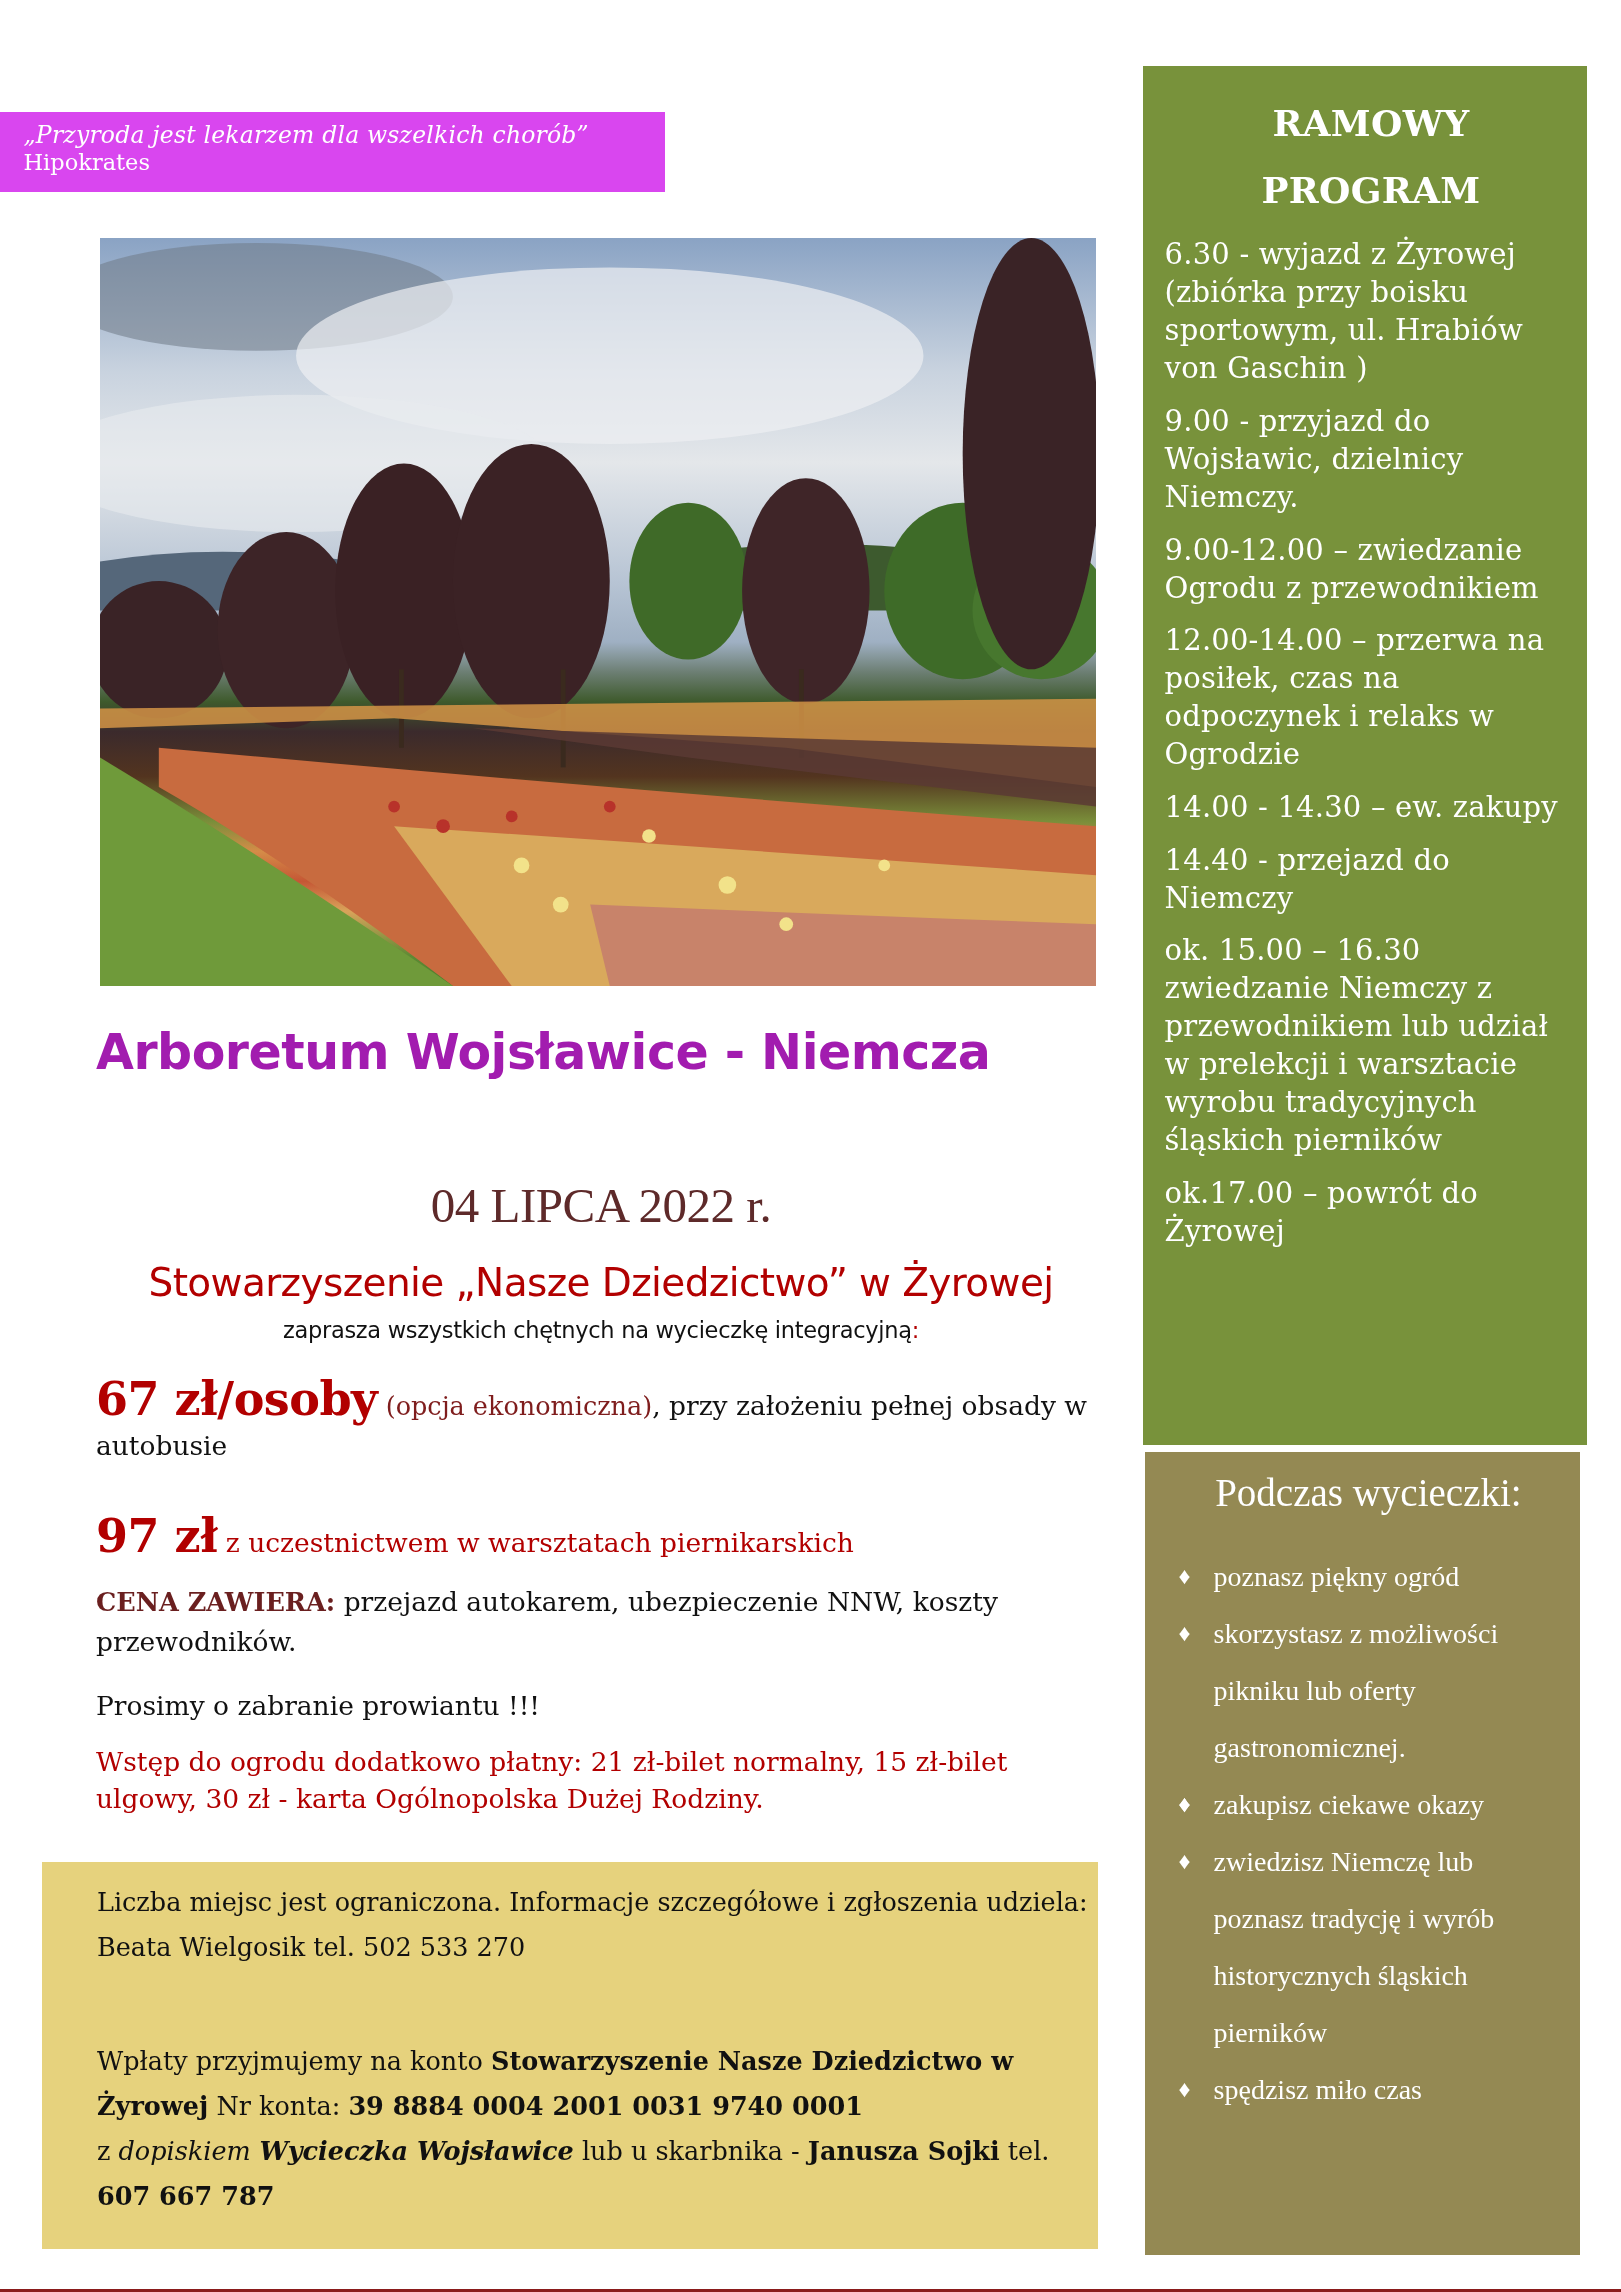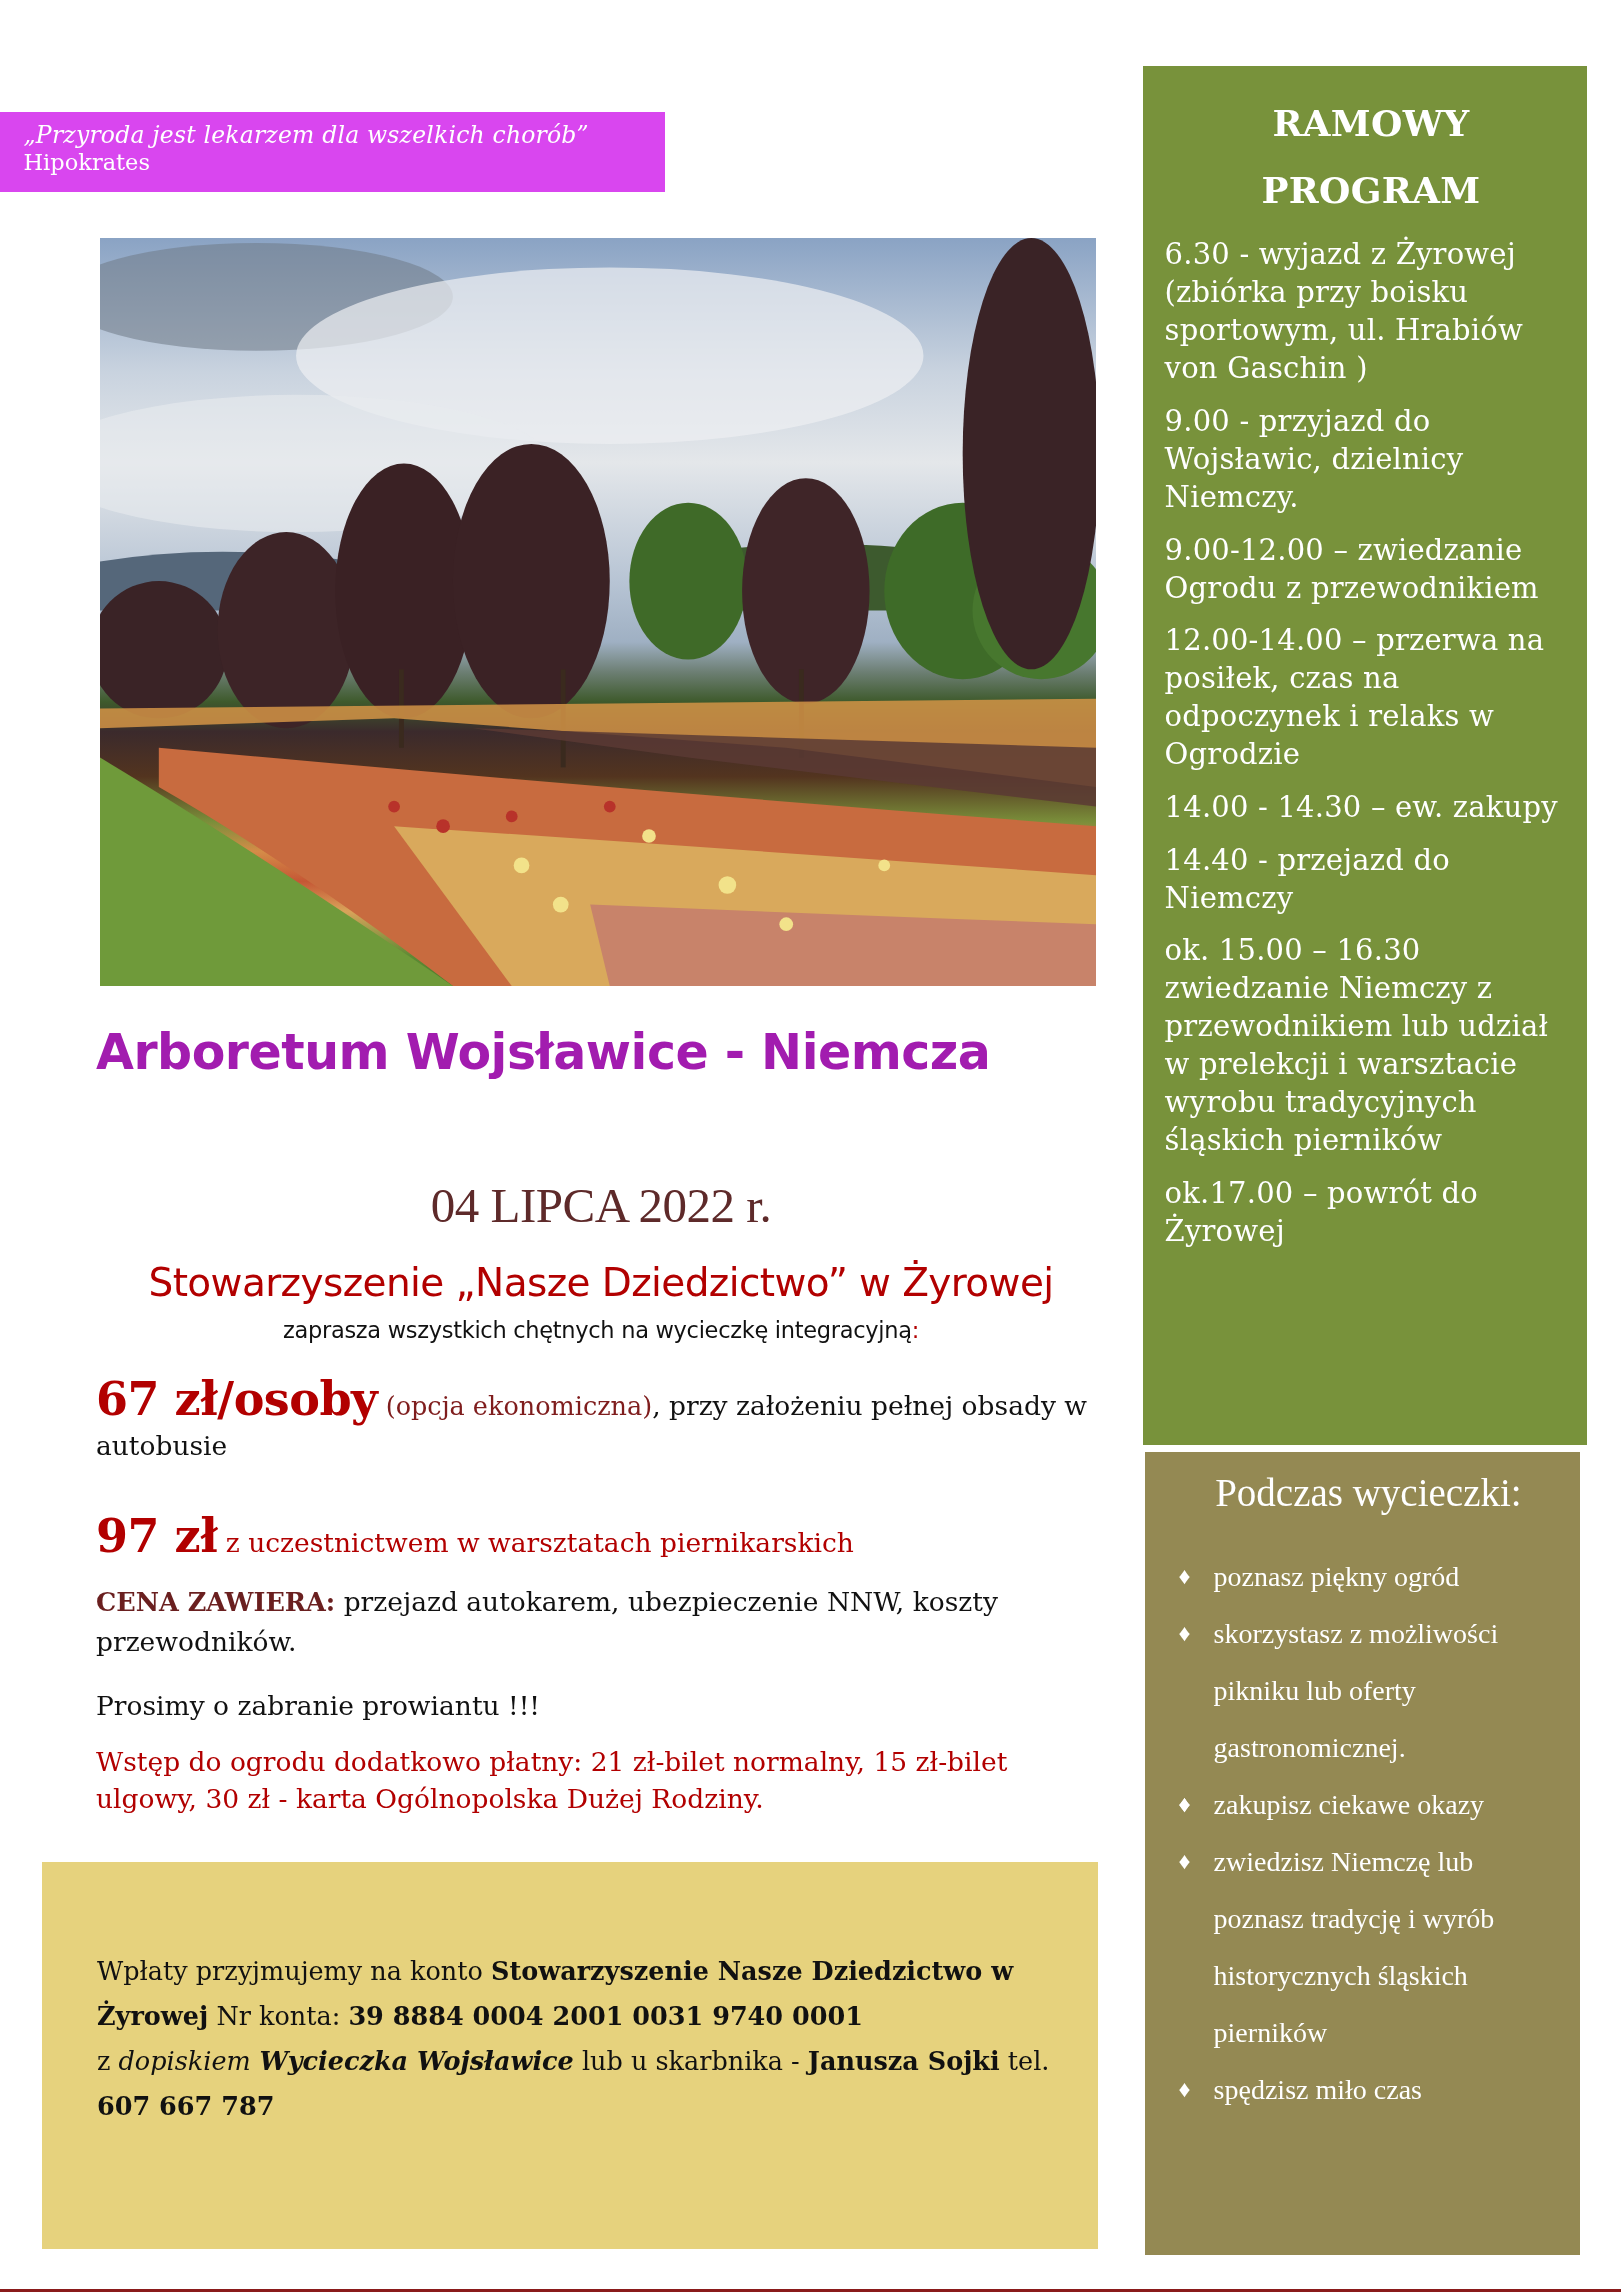--- a/index.html
+++ b/index.html
@@ -176,20 +176,21 @@
   <span class="price-big">97 zł</span>
   <span>z uczestnictwem w warsztatach piernikarskich</span>
 </div>
 <div class="abs includes">
   <span class="label">CENA ZAWIERA:</span><span> przejazd autokarem, ubezpieczenie NNW, koszty przewodników.</span>
 </div>
 <div class="abs provisions">Prosimy o zabranie prowiantu !!!</div>
 <div class="abs entry-fee">Wstęp do ogrodu dodatkowo płatny: 21 zł-bilet normalny, 15 zł-bilet ulgowy, 30 zł - karta Ogólnopolska Dużej Rodziny.</div>
 
 <div class="abs info-box">
+  <div>Liczba miejsc jest ograniczona. Informacje szczegółowe i zgłoszenia udziela: Beata Wielgosik tel. 502 533 270</div>
   <div class="gap"></div>
   <div>
     <span>Wpłaty przyjmujemy na konto </span><b>Stowarzyszenie Nasze Dziedzictwo w Żyrowej</b><span> Nr konta: </span><b>39 8884 0004 2001 0031 9740 0001</b><br>
     <span>z </span><i>dopiskiem</i><b><i> Wycieczka Wojsławice</i></b><span> lub u skarbnika - </span><b>Janusza Sojki</b><span> tel. </span><b>607 667 787</b>
   </div>
 </div>
 
 <div class="abs program-box">
   <div class="program-title">
     <span>RAMOWY</span><br>

